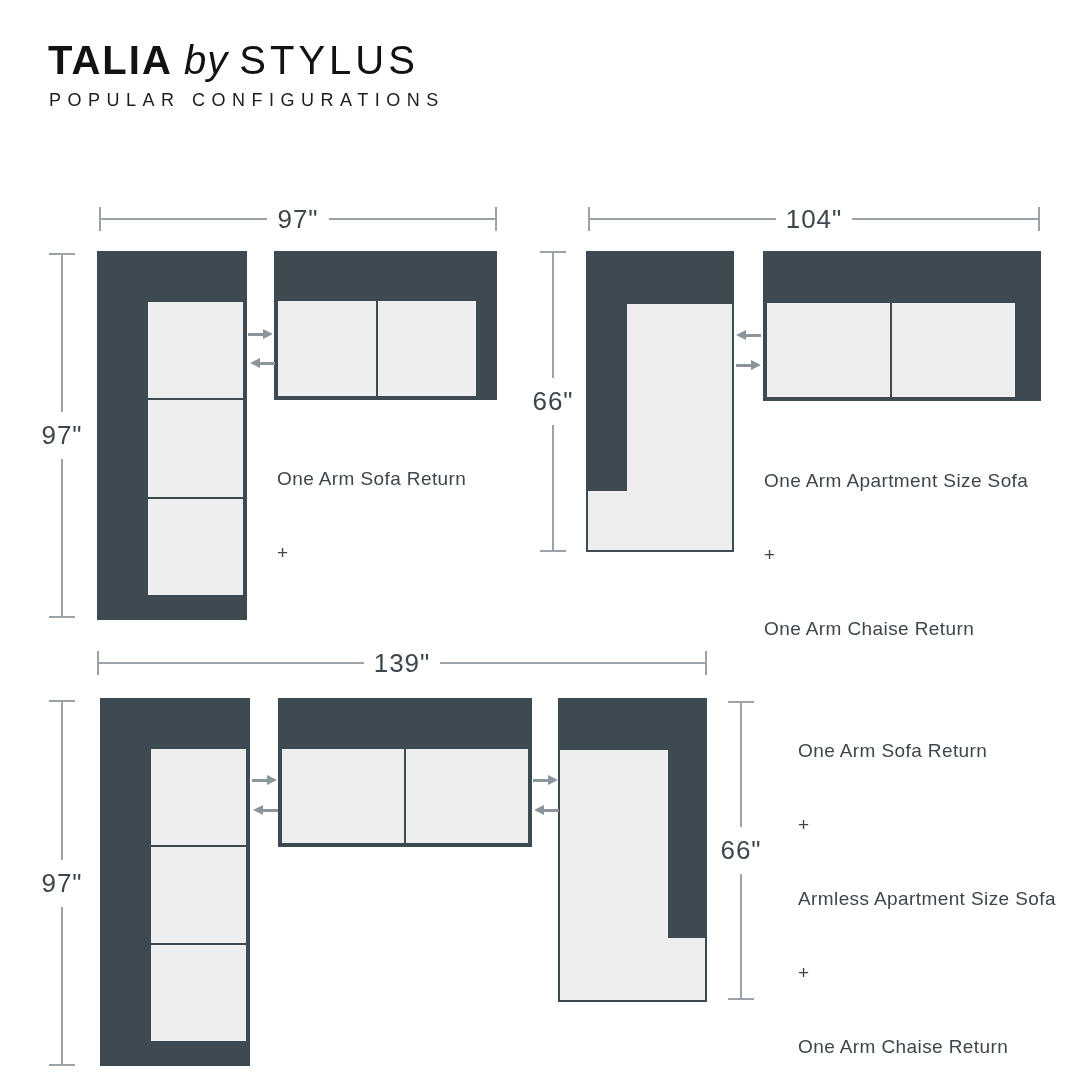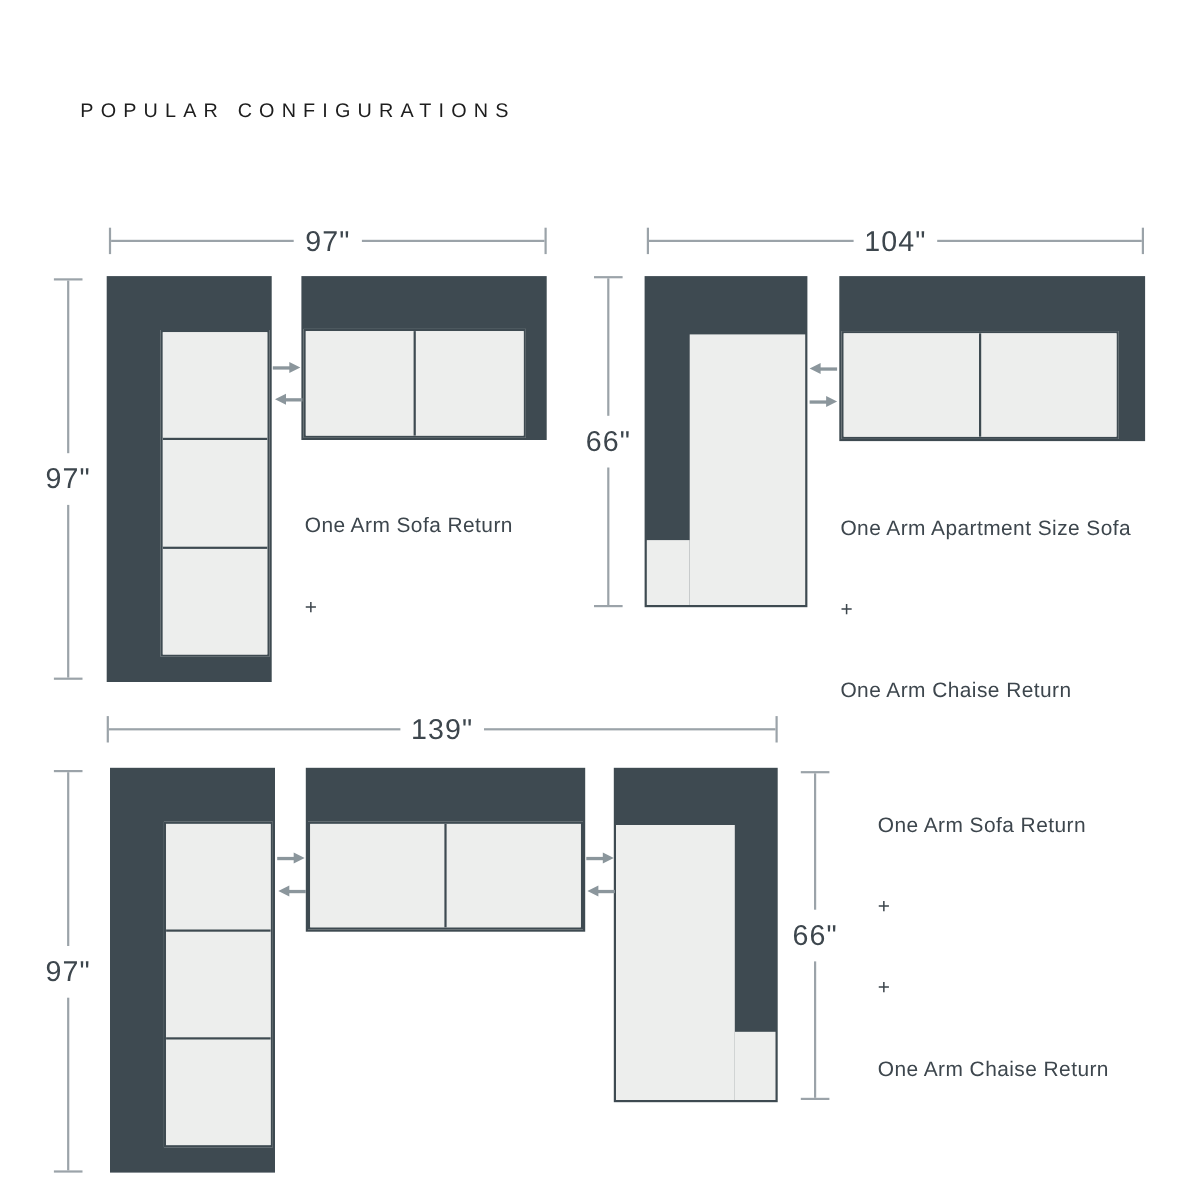--- a/index.html
+++ b/index.html
@@ -13,21 +13,21 @@
   *{box-sizing:border-box;margin:0;padding:0;}
   html,body{background:#ffffff;}
   body{font-family:"Liberation Sans", sans-serif;}
   #canvas{position:relative;width:1080px;height:1080px;background:#ffffff;overflow:hidden;}
 
   
   .title{position:absolute;left:48px;top:38px;font-size:40px;color:var(--title);white-space:nowrap;}
   .title .brand{font-weight:bold;letter-spacing:2px;}
   .title .connector{font-style:italic;font-weight:normal;letter-spacing:1px;}
   .title .maker{font-weight:normal;letter-spacing:4px;}
-  .subtitle{position:absolute;left:49px;top:90px;font-size:18px;letter-spacing:6.5px;color:#1d1d1d;white-space:nowrap;margin-left:24px;}
+  .subtitle{position:absolute;left:49px;top:90px;font-size:18px;letter-spacing:6.5px;color:#1d1d1d;white-space:nowrap;}
 
   
   .dim-h{position:absolute;display:flex;align-items:center;height:24px;}
   .dim-h .seg{flex:1;height:2px;background:var(--line);}
   .dim-h .tick{width:2px;height:24px;background:var(--line);}
   .dim-v{position:absolute;display:flex;flex-direction:column;align-items:center;width:26px;}
   .dim-v .seg{flex:1;width:2px;background:var(--line);}
   .dim-v .tick{height:2px;width:26px;background:var(--line);}
   .dim-label{color:var(--text);font-size:26px;letter-spacing:1px;white-space:nowrap;padding:0 10px;}
   .dim-v .dim-label{padding:8px 0;}
@@ -53,20 +53,25 @@
 
   
   .desc{position:absolute;color:var(--text);font-size:19px;letter-spacing:0.4px;}
   .desc .line{line-height:30px;white-space:nowrap;margin-top:44px;}
 </style>
 </head>
 <body>
 
 <div id="canvas">
 
+  <div class="title">
+    <span class="brand">TALIA</span>
+    <span class="connector">by</span>
+    <span class="maker">STYLUS</span>
+  </div>
   <div class="subtitle">POPULAR CONFIGURATIONS</div>
 
   <div class="dim-h" style="left:99px;top:207px;width:398px;">
     <span class="tick"></span>
     <span class="seg"></span>
     <span class="dim-label">97"</span>
     <span class="seg"></span>
     <span class="tick"></span>
   </div>
 
@@ -208,17 +213,18 @@
       <span class="head"></span>
     </div>
   <div class="arrow left" style="left:534px;top:805px;">
       <span class="shaft"></span>
       <span class="head"></span>
     </div>
 
   <div class="desc" style="left:798px;top:692px;">
     <div class="line">One Arm Sofa Return</div>
     <div class="line">+</div>
+    <div class="line">Armless Apartment Size Sofa</div>
     <div class="line">+</div>
     <div class="line">One Arm Chaise Return</div>
   </div>
 
 </div>
 
 </body></html>

